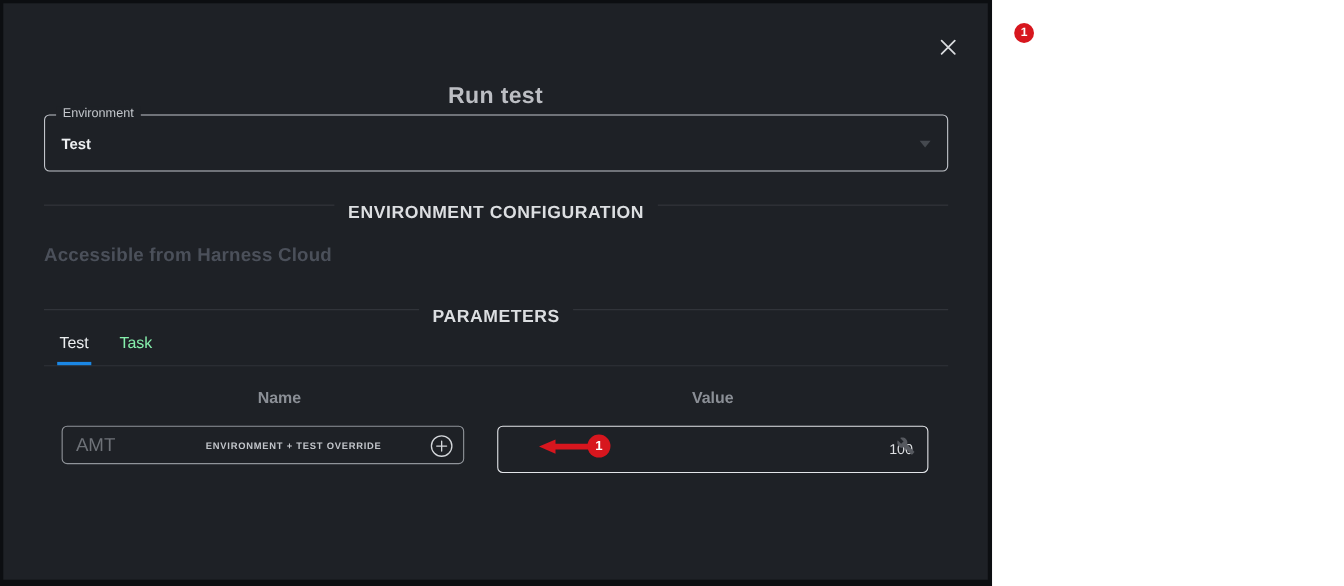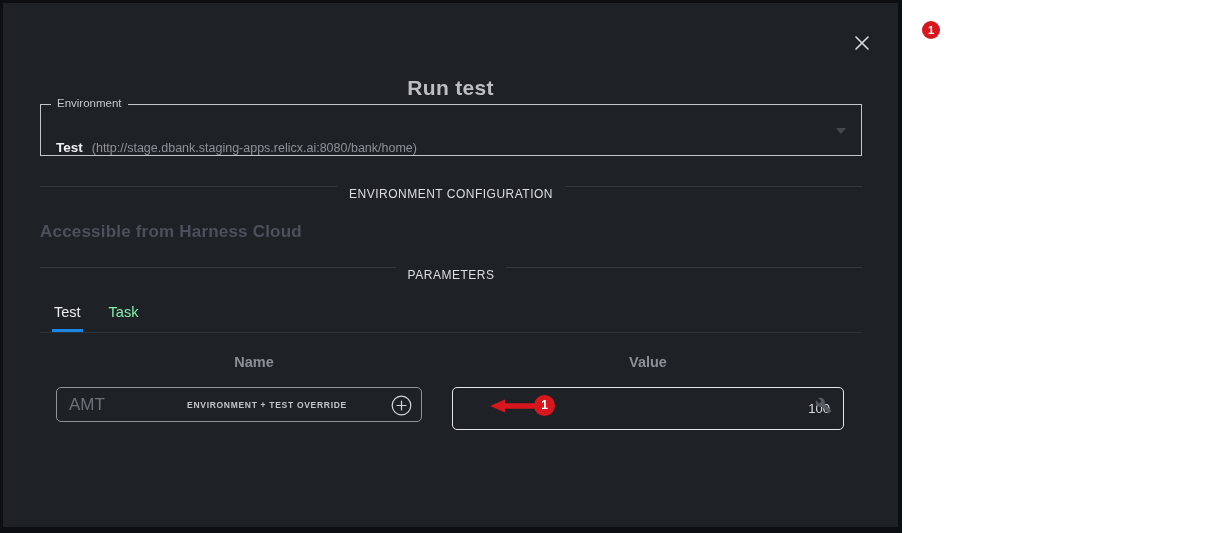--- a/index.html
+++ b/index.html
@@ -14,38 +14,38 @@
 
   .close-btn { position:absolute; top:29px; left:848px; width:22px; height:22px;
                background:none; border:none; cursor:pointer; display:flex;
                align-items:center; justify-content:center; }
 
   .title { position:absolute; top:53px; left:0; width:100%; text-align:center;
            font-size:21px; font-weight:700; color:#bcbec3; letter-spacing:.3px;margin-top:20px; }
 
   
   .env-select { position:absolute; left:37px; top:101px; width:822px; height:52px;
-                border:1px solid #c2c5cb; border-radius:0; display:flex;
-                align-items:flex-end; padding:0 36px 0 15px; cursor:pointer; }
+                border:1px solid #c2c5cb; border-radius:5px; display:flex;
+                align-items:center; padding:0 36px 0 15px; cursor:pointer; }
   .env-label { position:absolute; top:-8px; left:10px; background:#1e2126;
                padding:0 6px; font-size:11.5px; color:#c3c6cb; }
   .env-name { font-size:13.5px; font-weight:700; color:#eef0f2; }
   .env-url  { font-size:12.5px; color:#8e9298; margin-left:9px; }
   .caret { position:absolute; right:15px; top:50%; margin-top:-2px; width:0; height:0;
            border-left:5px solid transparent; border-right:5px solid transparent;
            border-top:6px solid #45494f; }
 
   
   .divider { position:absolute; left:37px; width:822px; height:14px;
              display:flex; align-items:center; gap:12px; }
   .divider .line { flex:1; height:1px; background:#34373d; }
-  .divider .divider-text { font-size:12px; font-weight:400; color:#dcdee1;
+  .divider .divider-text { font-size:16px; font-weight:700; color:#dcdee1;
                            letter-spacing:.5px; white-space:nowrap;margin-top:16px; }
   .d1 { top:176px; }
-  .d2 { top:257px; }
+  .d2 { top:271px; }
 
   .cloud-note { position:absolute; left:37px; top:219px; font-size:17px;
                 font-weight:700; color:#4b505a; letter-spacing:.2px; }
 
   
   .tabbar { position:absolute; left:37px; top:290px; width:822px; height:40px;
             display:flex; align-items:flex-end; gap:24px; padding-left:12px;
             border-bottom:1px solid #2e3137; }
   .tab { font-size:14.5px; padding:0 2px 12px 2px; color:#86efac; cursor:pointer; }
   .tab.active { color:#eceef0; border-bottom:3px solid #1b87e5; padding-bottom:9px; }
@@ -99,21 +99,20 @@
         <svg width="16" height="16" viewBox="0 0 16 16">
           <path d="M2 2 L14 14 M14 2 L2 14" stroke="#d9dbde" stroke-width="1.6" fill="none" stroke-linecap="round"></path>
         </svg>
       </button>
 
       <h1 class="title">Run test</h1>
 
       <div class="env-select">
         <span class="env-label">Environment</span>
         <span class="env-name">Test</span>
-        <span class="env-url">(http://stage.dbank.staging-apps.relicx.ai:8080/bank/home)</span>
         <span class="caret"></span>
       </div>
 
       <div class="divider d1">
         <span class="line"></span>
         <span class="divider-text">ENVIRONMENT CONFIGURATION</span>
         <span class="line"></span>
       </div>
 
       <div class="cloud-note">Accessible from Harness Cloud</div>

